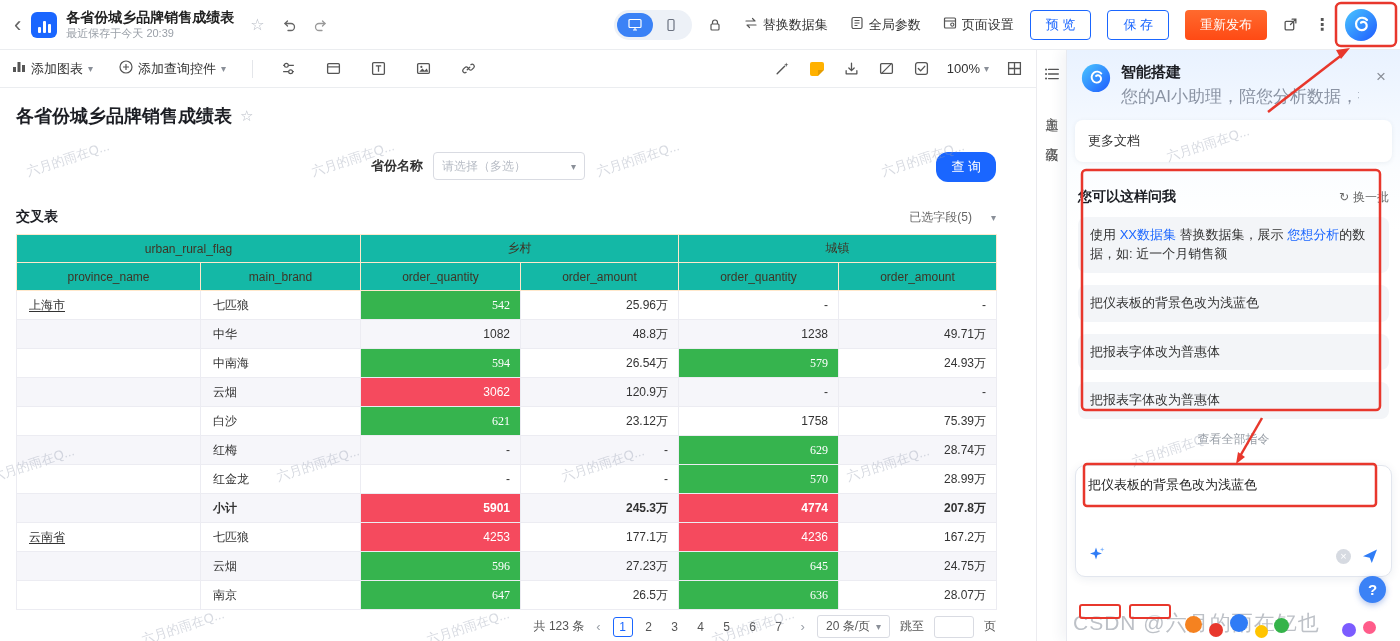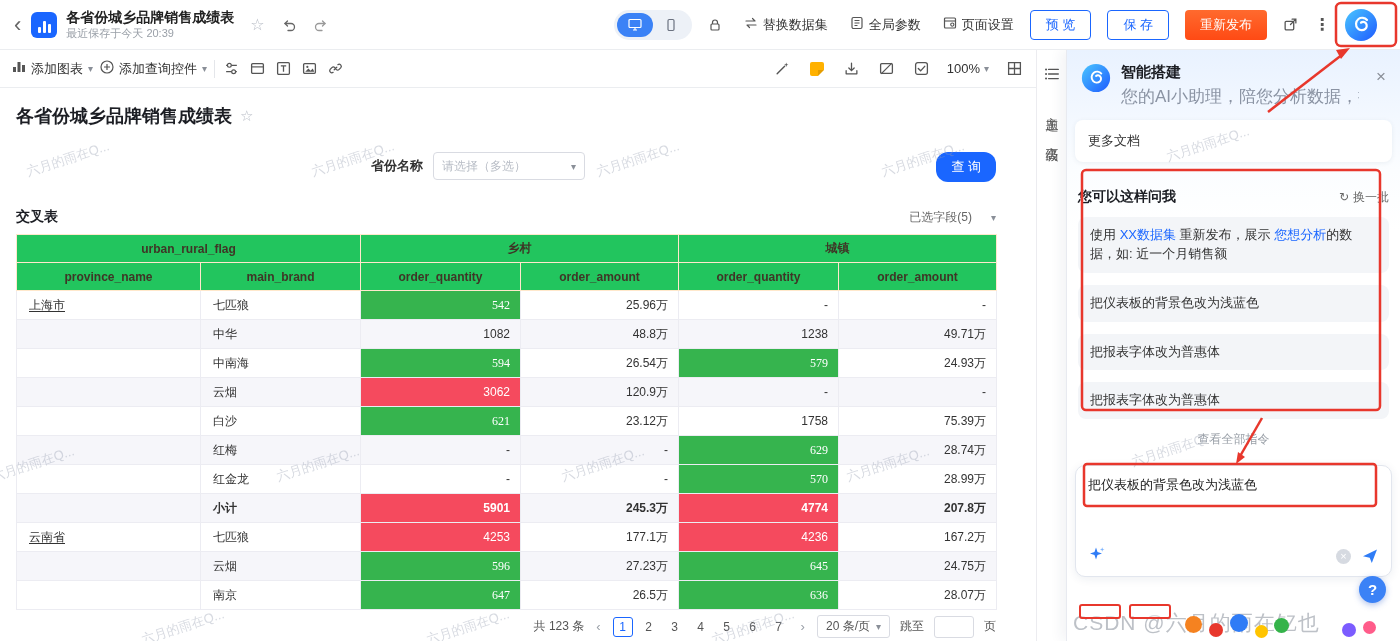--- a/index.html
+++ b/index.html
@@ -24,21 +24,21 @@
   .hdr-item { display:flex; align-items:center; gap:5px; font-size:13px; color:#333; margin-left:22px; cursor:pointer; white-space:nowrap; }
   .btn-outline { margin-left:16px; padding:5px 15px; font-size:13px; color:#1a66ff; border:1px solid #1a66ff; background:#fff; border-radius:4px; cursor:pointer; white-space:nowrap; font-family:inherit; }
   .btn-orange { margin-left:16px; padding:6px 15px; font-size:13px; color:#fff; border:none; background:linear-gradient(180deg,#ff6a2e,#ff4a14); border-radius:4px; cursor:pointer; white-space:nowrap; font-family:inherit; }
   .dots { font-size:16px; color:#555; margin-left:16px; cursor:pointer; font-weight:700; }
   .ai-btn { margin-left:14px; margin-right:12px; cursor:pointer; display:flex; }
 
   
   .content-row { display:flex; height:591px; }
   .left-col { width:1036px; display:flex; flex-direction:column; background:#fff; position:relative; }
 
-  .toolbar { height:38px; border-bottom:1px solid #ebedf0; display:flex; align-items:center; padding:0 12px; gap:7px; background:#fff; }
+  .toolbar { height:38px; border-bottom:1px solid #ebedf0; display:flex; align-items:center; padding:0 12px; gap:26px; background:#fff; }
   .tb-item { display:flex; align-items:center; gap:5px; font-size:13px; color:#333; cursor:pointer; white-space:nowrap; }
   .caret { font-size:10px; color:#8a8f98; }
   .tb-divider { width:1px; height:18px; background:#e4e6ea; }
   .tb-icon { display:inline-flex; cursor:pointer; padding:2px; }
   .tb-right { margin-left:auto; display:flex; align-items:center; gap:16px; }
   .note-icon { width:14px; height:14px; background:#ffb100; border-radius:2px; position:relative; }
   .note-icon::after { content:""; position:absolute; right:0; bottom:0; border:3px solid #fff; border-left-color:#e59d00; border-top-color:#e59d00; }
   .zoom { display:flex; align-items:center; gap:4px; font-size:13px; color:#333; cursor:pointer; }
 
   
@@ -50,21 +50,21 @@
   .q-label { font-size:13px; font-weight:700; color:#333; }
   .q-select { width:152px; height:28px; border:1px solid #d9dbe2; border-radius:4px; background:#fff; display:flex; align-items:center; justify-content:space-between; padding:0 8px; cursor:pointer; }
   .q-select .ph { font-size:12px; color:#b8bdc6; }
   .query-btn { position:absolute; right:40px; top:0; background:#1a66ff; color:#fff; border:none; border-radius:12px; padding:6px 15px; font-size:13px; cursor:pointer; font-family:inherit; }
 
   .section-head { display:flex; justify-content:space-between; align-items:center; margin:26px 40px 8px 16px; }
   .sec-title { font-size:14px; font-weight:700; color:#1c1e24; }
   .fields { font-size:12px; color:#666; cursor:pointer; display:flex; gap:19px; align-items:center; }
 
   table.crosstab { margin-left:16px; width:980px; border-collapse:collapse; table-layout:fixed; font-size:12px; }
-  .crosstab th { background:#22c55e; border:1px solid #ffe8cc; color:#3f3526; font-weight:700; height:28px; text-align:center; }
+  .crosstab th { background:#14b8a6; border:1px solid #ffe8cc; color:#3f3526; font-weight:400; height:28px; text-align:center; }
   .crosstab td { border:1px solid #ececf2; height:29px; padding:0 10px; color:#333; background:#fff; }
   .crosstab tr.alt td { background:#f6f6fa; }
   .crosstab td.prov, .crosstab td.brand { text-align:left; padding-left:12px; }
   .crosstab td.num { text-align:right; }
   .crosstab td.bar-green { background:#36b44e !important; color:#fff;font-family:Liberation Serif, serif; }
   .crosstab td.bar-red { background:#f54a5e !important; color:#fff; }
   .crosstab tr.bold-row td { font-weight:700; }
   .prov-link { text-decoration:underline; text-underline-offset:2px; }
 
   .pagination { display:flex; align-items:center; justify-content:flex-end; gap:10px; padding-right:40px; margin-top:5px; font-size:12px; color:#555; }
@@ -507,21 +507,21 @@
 
       <div class="ask-wrap">
         <div class="ask-head">
           <span class="ask-title">您可以这样问我</span>
           <span class="refresh">
             <span>↻</span>
             <span>换一批</span>
           </span>
         </div>
         <div class="chips">
-            <div class="chip"><span>使用 </span><span class="hl">XX数据集</span><span> 重新发布，展示 </span><span class="hl">您想分析</span><span>的数据，如: 近一个月销售额</span></div>
+            <div class="chip"><span>使用 </span><span class="hl">XX数据集</span><span> 替换数据集，展示 </span><span class="hl">您想分析</span><span>的数据，如: 近一个月销售额</span></div>
             <div class="chip"><span>把仪表板的背景色改为浅蓝色</span></div>
             <div class="chip"><span>把报表字体改为普惠体</span></div>
             <div class="chip"><span>把报表字体改为普惠体</span></div>
           </div>
       </div>
       <div class="view-all">查看全部指令</div>
 
       <div class="input-card">
         <textarea style="">把仪表板的背景色改为浅蓝色</textarea>
         <div class="input-bottom">

